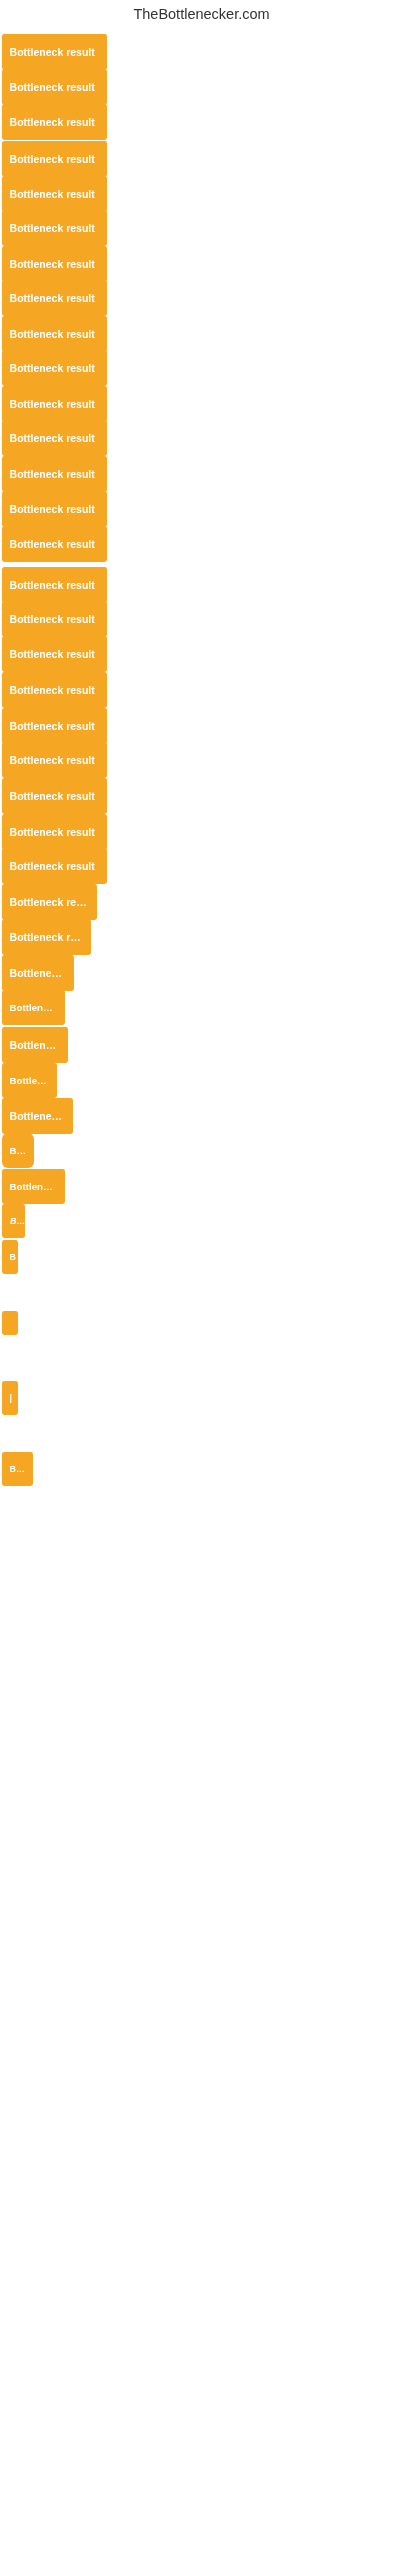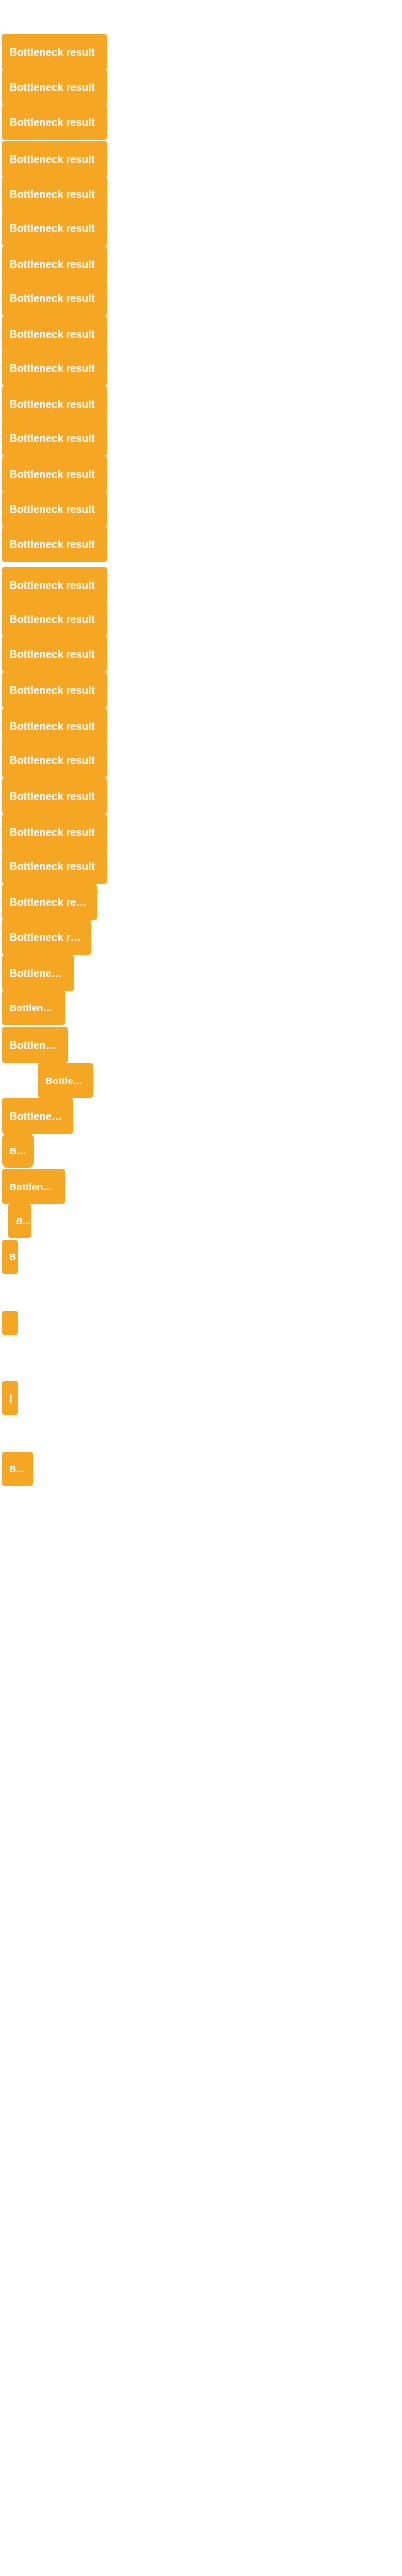--- a/index.html
+++ b/index.html
@@ -31,20 +31,21 @@
       border-radius: 2.4px;
       white-space: nowrap;
       overflow: hidden;
       text-overflow: ellipsis;
     }
   </style>
 </head>
 <body>
 
 <div style="position: relative; width: 403px; min-height: 2576px;">
+  <div class="site-title">TheBottlenecker.com</div>
 
 <div style="position: absolute; left: 1.6px; top: 34px;"><div class="bottleneck-badge" style="max-width: 105px; width: 105px; font-size: 10.5px;">Bottleneck result</div></div>
     <div style="position: absolute; left: 1.6px; top: 69px;"><div class="bottleneck-badge" style="max-width: 105px; width: 105px; font-size: 10.5px;">Bottleneck result</div></div>
     <div style="position: absolute; left: 1.6px; top: 104px;"><div class="bottleneck-badge" style="max-width: 105px; width: 105px; font-size: 10.5px;">Bottleneck result</div></div>
     <div style="position: absolute; left: 1.6px; top: 141px;"><div class="bottleneck-badge" style="max-width: 105px; width: 105px; font-size: 10.5px;">Bottleneck result</div></div>
     <div style="position: absolute; left: 1.6px; top: 176px;"><div class="bottleneck-badge" style="max-width: 105px; width: 105px; font-size: 10.5px;">Bottleneck result</div></div>
     <div style="position: absolute; left: 1.6px; top: 210px;"><div class="bottleneck-badge" style="max-width: 105px; width: 105px; font-size: 10.5px;">Bottleneck result</div></div>
     <div style="position: absolute; left: 1.6px; top: 246px;"><div class="bottleneck-badge" style="max-width: 105px; width: 105px; font-size: 10.5px;">Bottleneck result</div></div>
     <div style="position: absolute; left: 1.6px; top: 280px;"><div class="bottleneck-badge" style="max-width: 105px; width: 105px; font-size: 10.5px;">Bottleneck result</div></div>
     <div style="position: absolute; left: 1.6px; top: 316px;"><div class="bottleneck-badge" style="max-width: 105px; width: 105px; font-size: 10.5px;">Bottleneck result</div></div>
@@ -61,23 +62,23 @@
     <div style="position: absolute; left: 1.6px; top: 708px;"><div class="bottleneck-badge" style="max-width: 105px; width: 105px; font-size: 10.5px;">Bottleneck result</div></div>
     <div style="position: absolute; left: 1.6px; top: 742px;"><div class="bottleneck-badge" style="max-width: 105px; width: 105px; font-size: 10.5px;">Bottleneck result</div></div>
     <div style="position: absolute; left: 1.6px; top: 778px;"><div class="bottleneck-badge" style="max-width: 105px; width: 105px; font-size: 10.5px;">Bottleneck result</div></div>
     <div style="position: absolute; left: 1.6px; top: 814px;"><div class="bottleneck-badge" style="max-width: 105px; width: 105px; font-size: 10.5px;">Bottleneck result</div></div>
     <div style="position: absolute; left: 1.6px; top: 848px;"><div class="bottleneck-badge" style="max-width: 105px; width: 105px; font-size: 10.5px;">Bottleneck result</div></div>
     <div style="position: absolute; left: 1.6px; top: 884px;"><div class="bottleneck-badge" style="max-width: 95px; width: 95px; font-size: 10.5px;">Bottleneck result</div></div>
     <div style="position: absolute; left: 1.6px; top: 919px;"><div class="bottleneck-badge" style="max-width: 89px; width: 89px; font-size: 10.5px;">Bottleneck result</div></div>
     <div style="position: absolute; left: 1.6px; top: 955px;"><div class="bottleneck-badge" style="max-width: 72px; width: 72px; font-size: 10.5px;">Bottleneck result</div></div>
     <div style="position: absolute; left: 1.6px; top: 990px;"><div class="bottleneck-badge" style="max-width: 63px; width: 63px; font-size: 9.7px;">Bottleneck</div></div>
     <div style="position: absolute; left: 1.6px; top: 1027px;"><div class="bottleneck-badge" style="max-width: 66px; width: 66px; font-size: 10.5px;">Bottleneck r</div></div>
-    <div style="position: absolute; left: 1.6px; top: 1063px; margin-left: 36px;"><div class="bottleneck-badge" style="max-width: 55px; width: 55px; font-size: 9.7px;">Bottlenec</div></div>
+    <div style="position: absolute; left: 1.6px; top: 1063px;"><div class="bottleneck-badge" style="max-width: 55px; width: 55px; font-size: 9.7px;">Bottlenec</div></div>
     <div style="position: absolute; left: 1.6px; top: 1098px;"><div class="bottleneck-badge" style="max-width: 71px; width: 71px; font-size: 10.5px;">Bottleneck re</div></div>
     <div style="position: absolute; left: 1.6px; top: 1133px;"><div class="bottleneck-badge" style="max-width: 47px; width: 32px; font-size: 9.7px; border-radius: 6px;">Bottlen</div></div>
     <div style="position: absolute; left: 1.6px; top: 1169px;"><div class="bottleneck-badge" style="max-width: 63px; width: 63px; font-size: 9.7px;">Bottleneck</div></div>
-    <div style="position: absolute; left: 8px; top: 1204px; font-style: italic;"><div class="bottleneck-badge" style="max-width: 22.5px; width: 22.5px; font-size: 8.9px;">Bo</div></div>
+    <div style="position: absolute; left: 2px; top: 1204px; font-style: italic;"><div class="bottleneck-badge" style="max-width: 22.5px; width: 22.5px; font-size: 8.9px;">Bo</div></div>
     <div style="position: absolute; left: 1.6px; top: 1240px;"><div class="bottleneck-badge" style="max-width: 13px; width: 13px; font-size: 8.9px;">B</div></div>
     <div style="position: absolute; left: 1.6px; top: 1311px;"><div class="bottleneck-badge" style="max-width: 8px; width: 8px; font-size: 8.9px;"></div></div>
     <div style="position: absolute; left: 1.6px; top: 1381px;"><div class="bottleneck-badge" style="max-width: 6.4px; width: 6.4px; font-size: 8.9px;">|</div></div>
     <div style="position: absolute; left: 1.6px; top: 1452px;"><div class="bottleneck-badge" style="max-width: 31px; width: 31px; font-size: 8.9px;">Bott</div></div>
   </div>
 
 
 </body></html>

